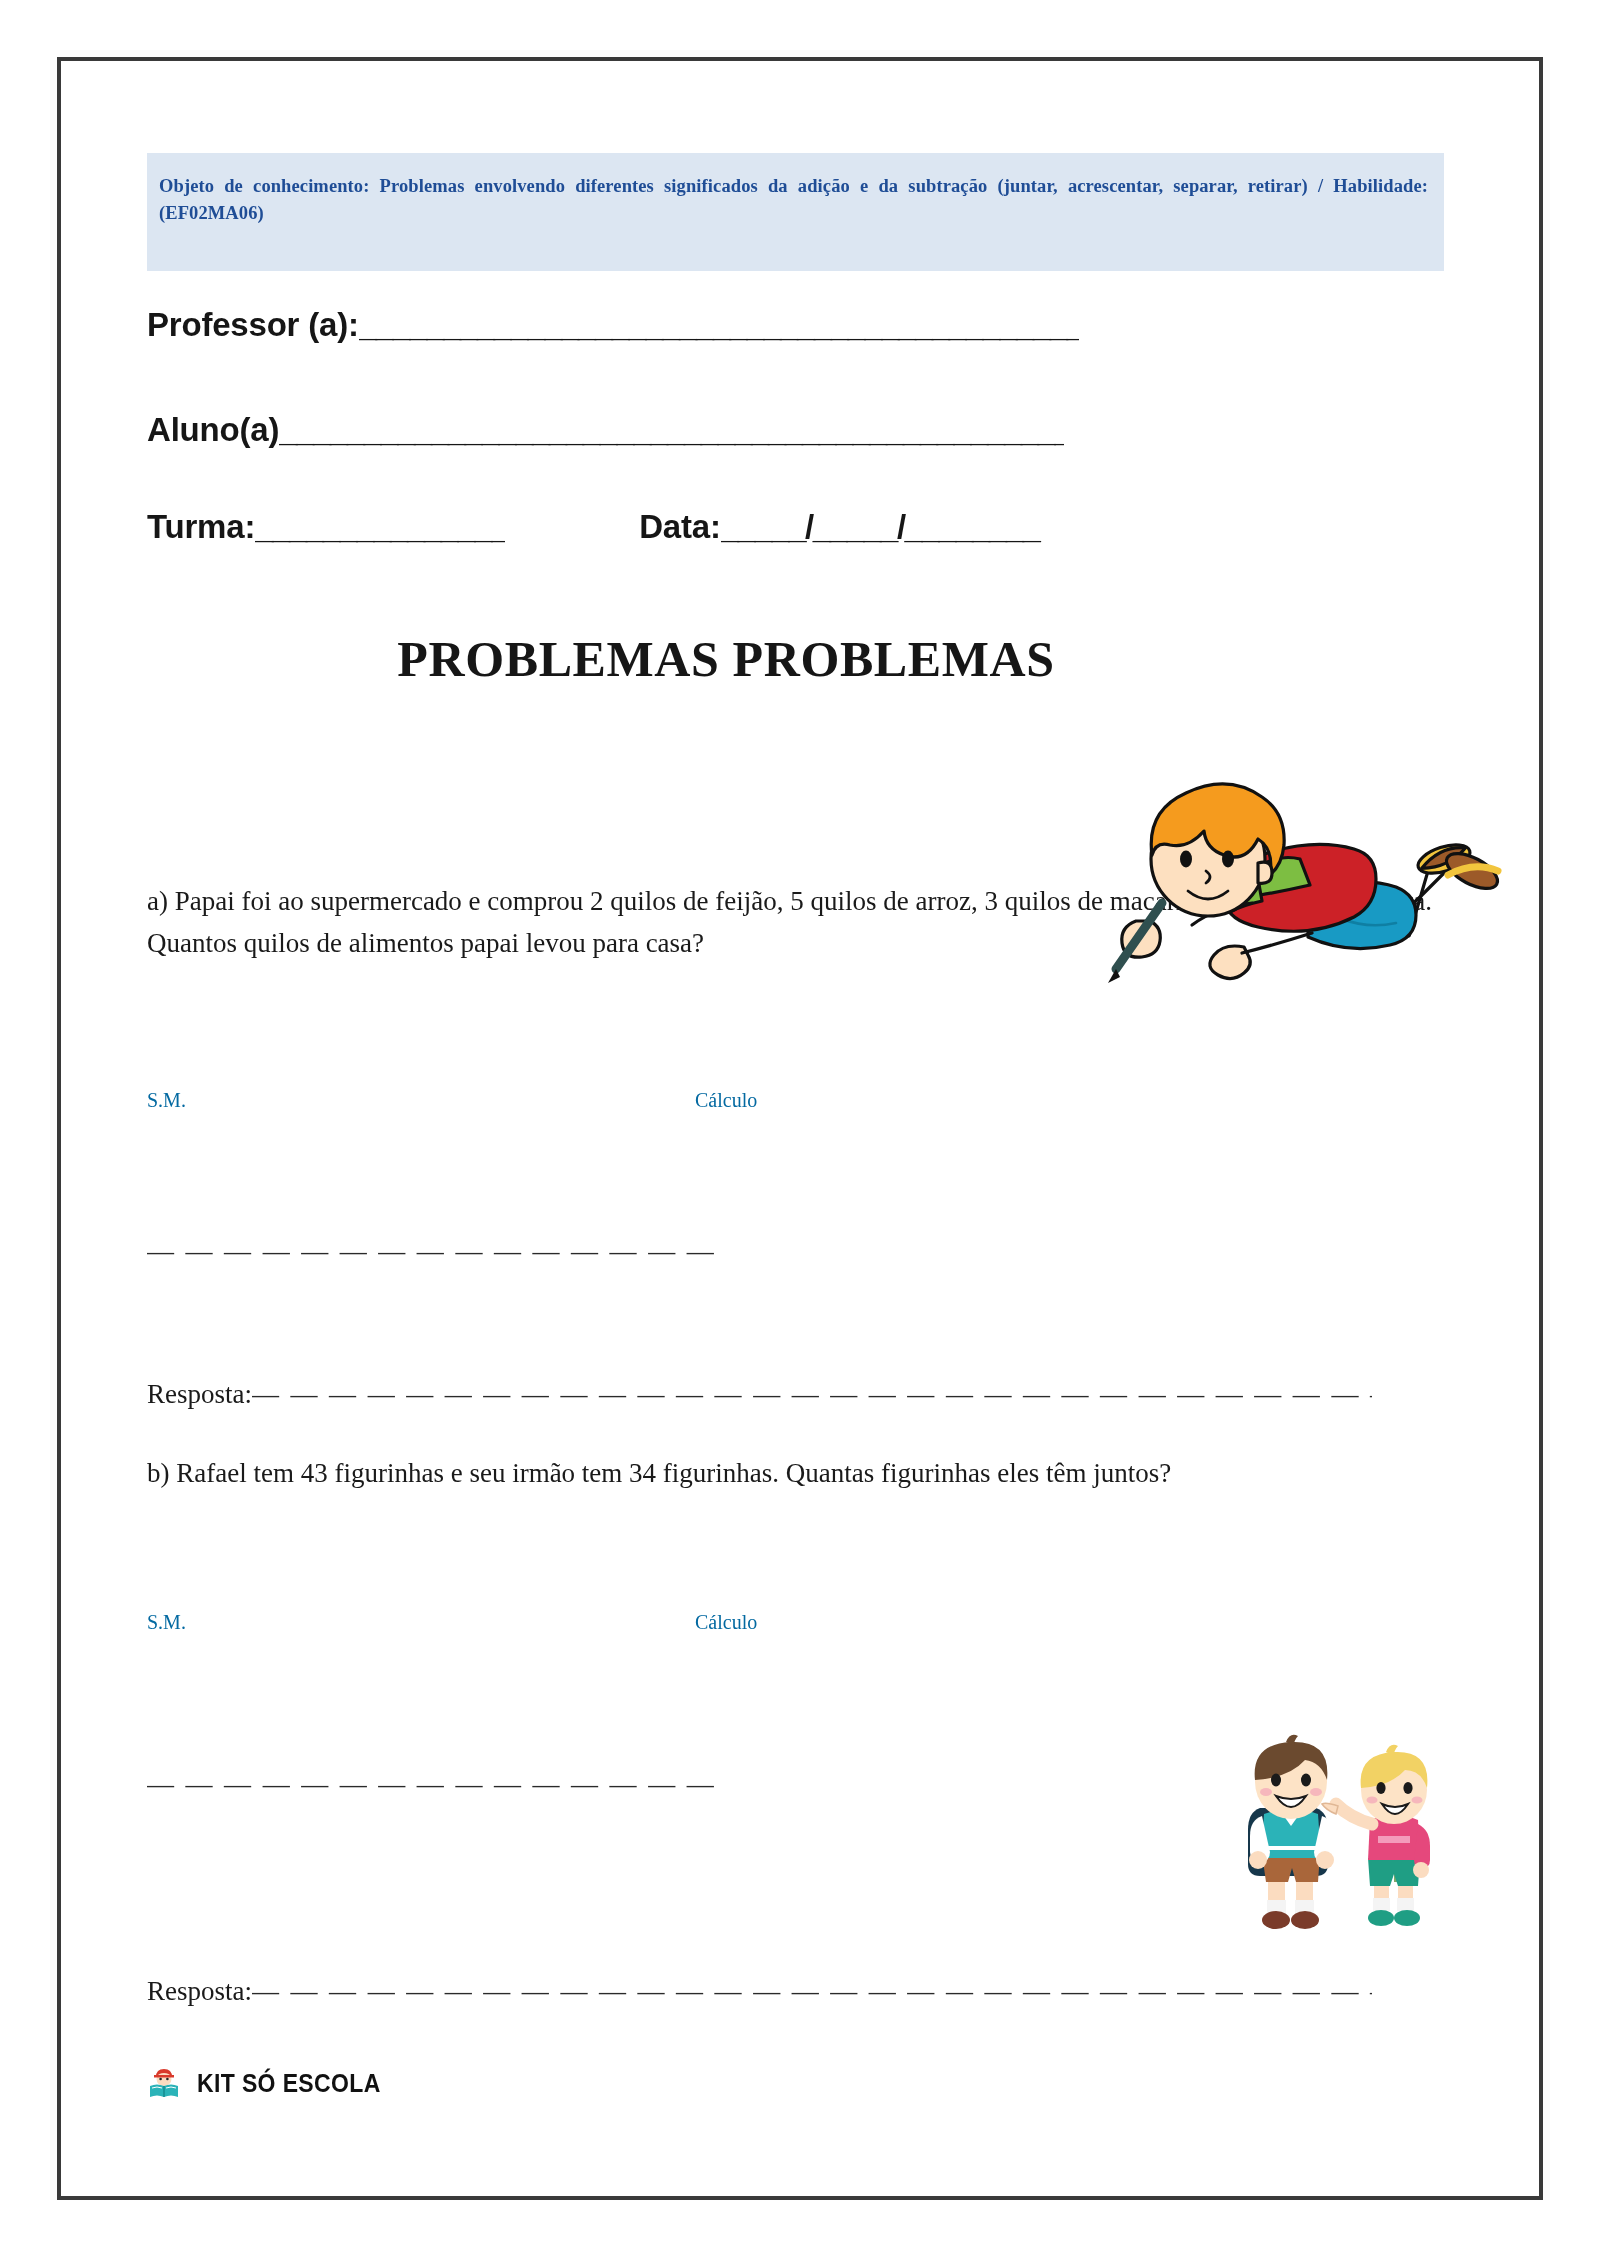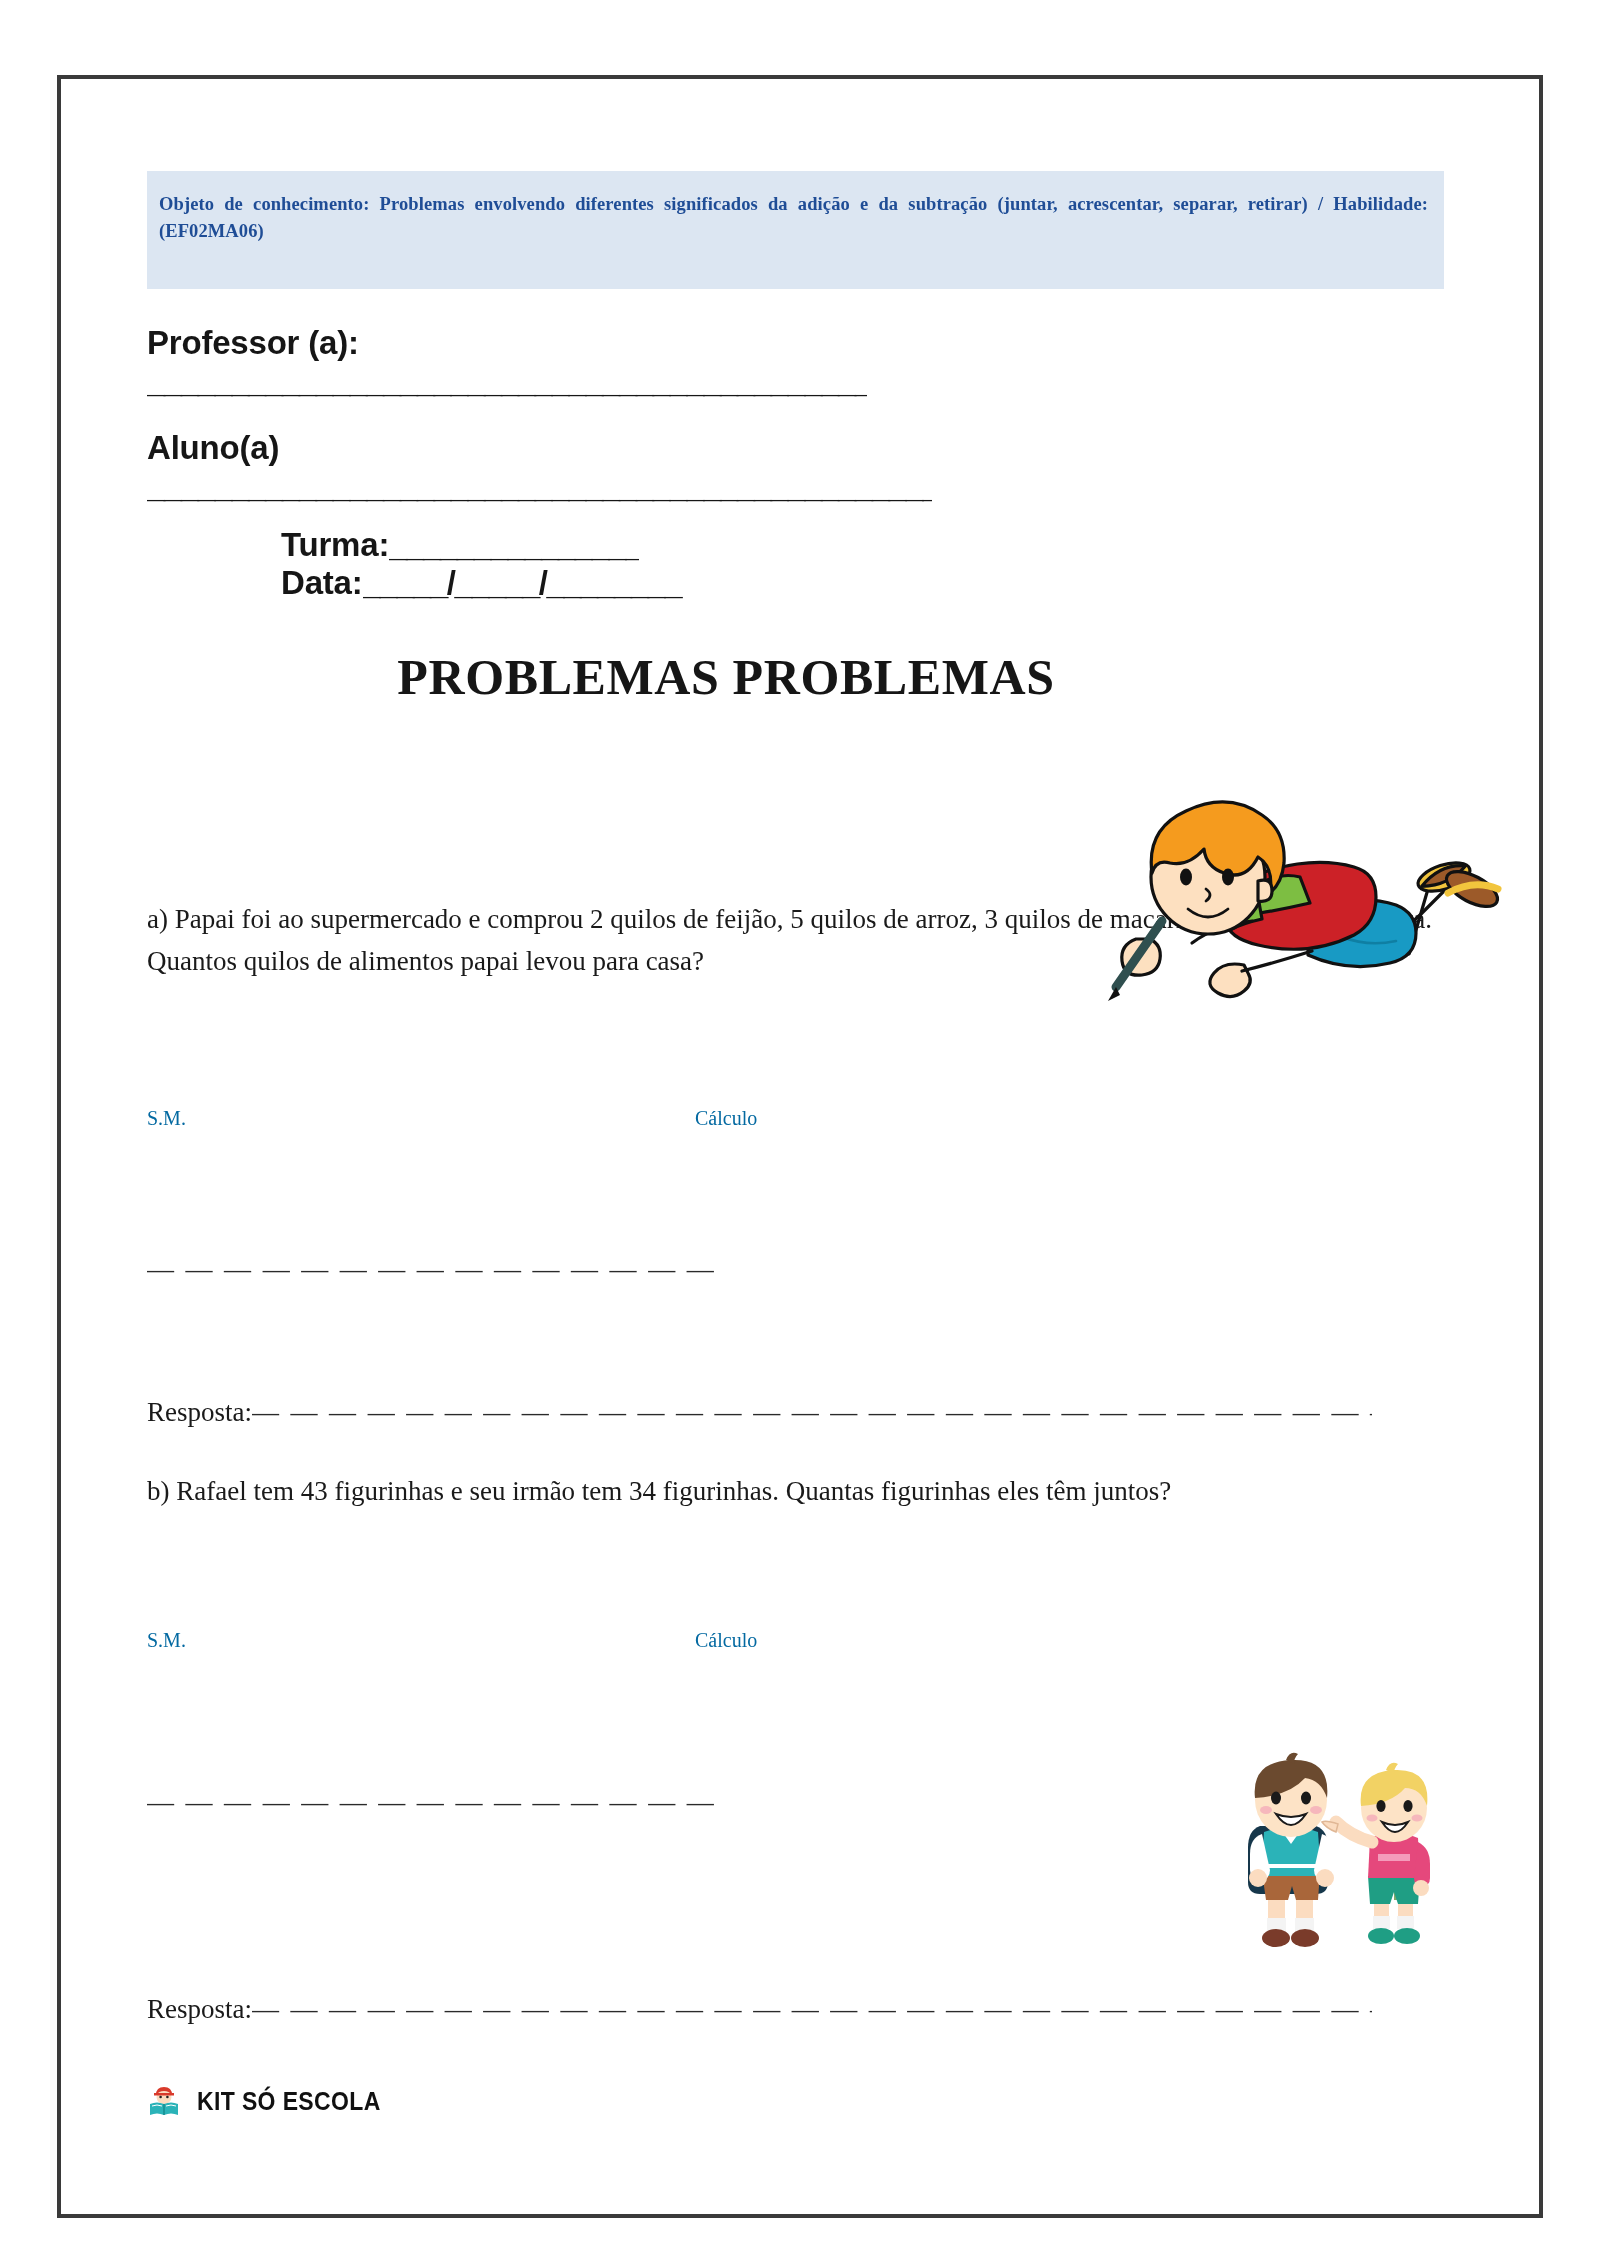--- a/index.html
+++ b/index.html
@@ -20,21 +20,20 @@
   
   .page-frame {
     position: absolute;
     left: 57px;
     top: 57px;
     width: 1486px;
     height: 2143px;
     border: 4px solid #3a3a3a;
     box-sizing: border-box;
     background: #ffffff;
-    margin-top: 18px;
   }
 
   .content {
     position: absolute;
     left: 0;
     top: 0;
     width: 100%;
     height: 100%;
   }
 
@@ -60,21 +59,20 @@
     letter-spacing: 0.1px;
   }
 
   
   .field-row {
     position: absolute;
     left: 86px;
     display: flex;
     align-items: baseline;
     white-space: nowrap;
-    flex-direction: column;
   }
   .field-label {
     font-family: "Liberation Sans", "DejaVu Sans", sans-serif;
     font-weight: bold;
     font-size: 33px;
     color: #161616;
     letter-spacing: -0.2px;
   }
   .field-rule {
     font-family: "Liberation Sans", "DejaVu Sans", sans-serif;

